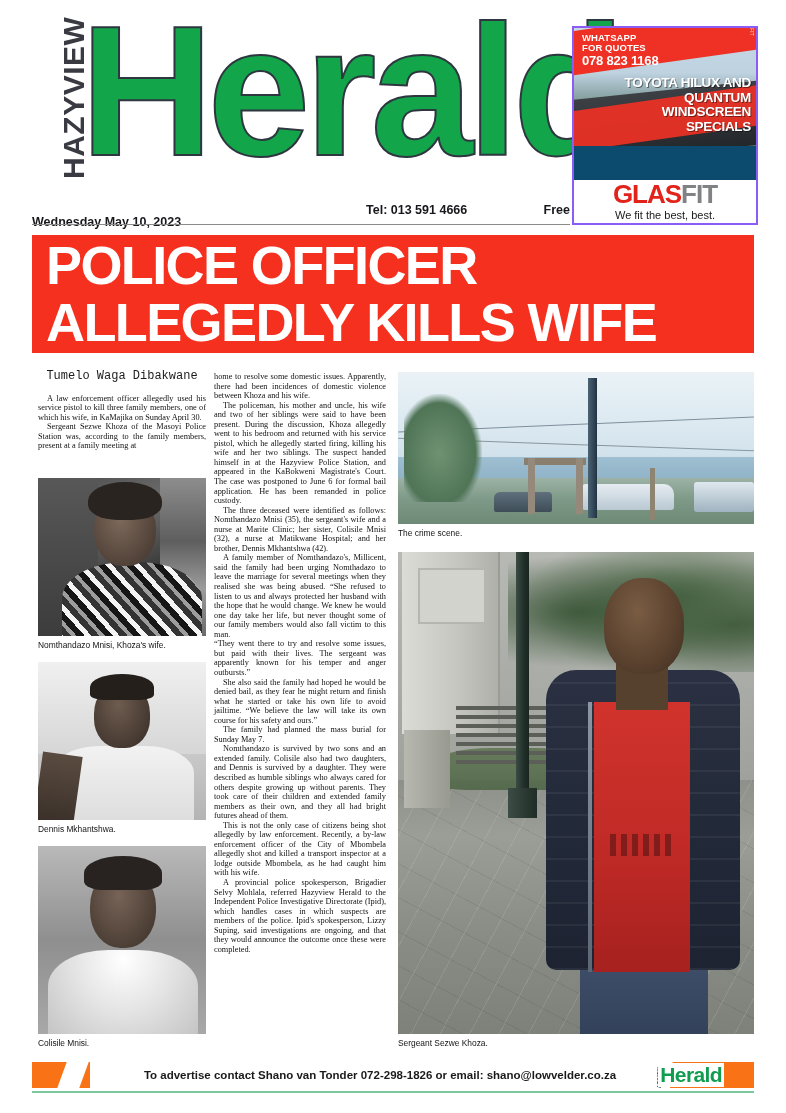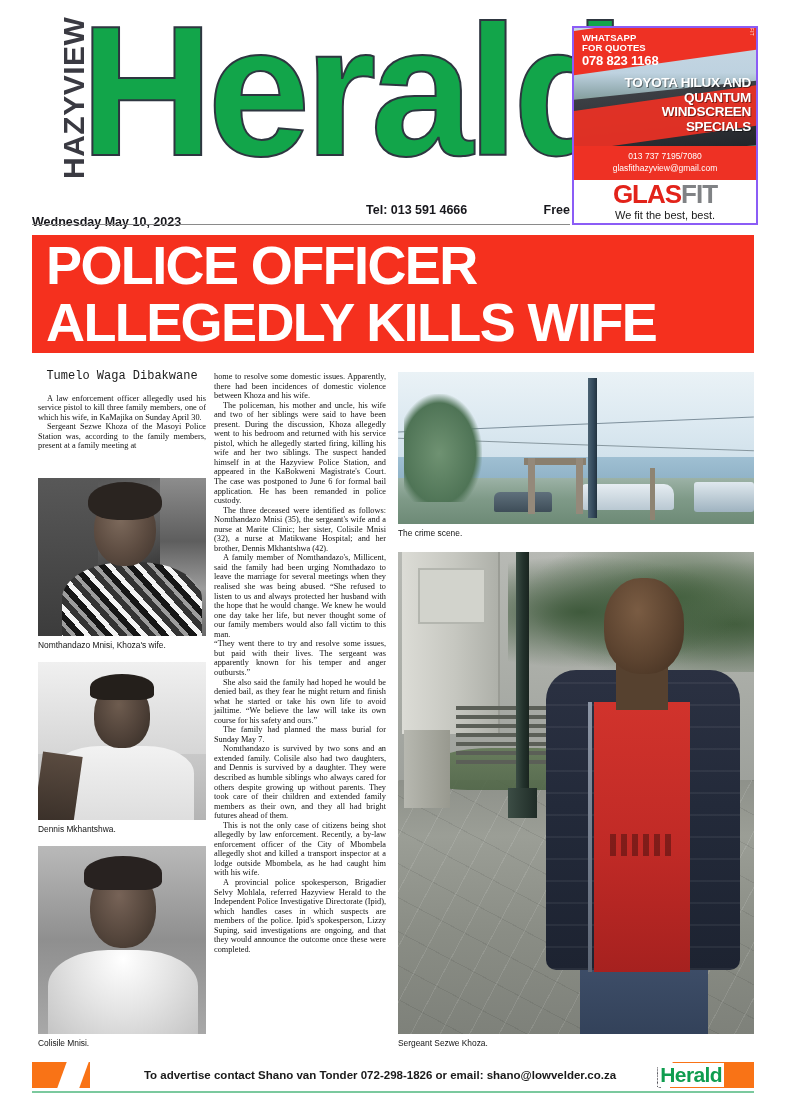--- a/index.html
+++ b/index.html
@@ -705,24 +705,20 @@
   <div class="adbox">
     <div class="ad-photo">
       <div class="ad-redband"></div>
       <div class="ad-redband2"></div>
     </div>
     <div class="ad-whatsapp" style="white-space:pre-line;">WHATSAPP
 FOR QUOTES</div>
     <div class="ad-phone">078 823 1168</div>
     <div class="ad-headline">TOYOTA HILUX AND QUANTUM WINDSCREEN SPECIALS</div>
     <div class="ad-vert-credit">GLASFIT</div>
-    <div class="ad-contact">
-      <div>013 737 7195/7080</div>
-      <div>glasfithazyview@gmail.com</div>
-    </div>
     <div class="ad-logo-area">
       <div class="ad-glasfit">
         <span class="g1">GLAS</span><span class="g2">FIT</span>
       </div>
       <div class="ad-tagline">We fit the best, best.</div>
     </div>
   </div>
 
   <div class="headline-band">
     <div class="hl">POLICE OFFICER ALLEGEDLY KILLS WIFE AND HER TWO SIBLINGS</div>

